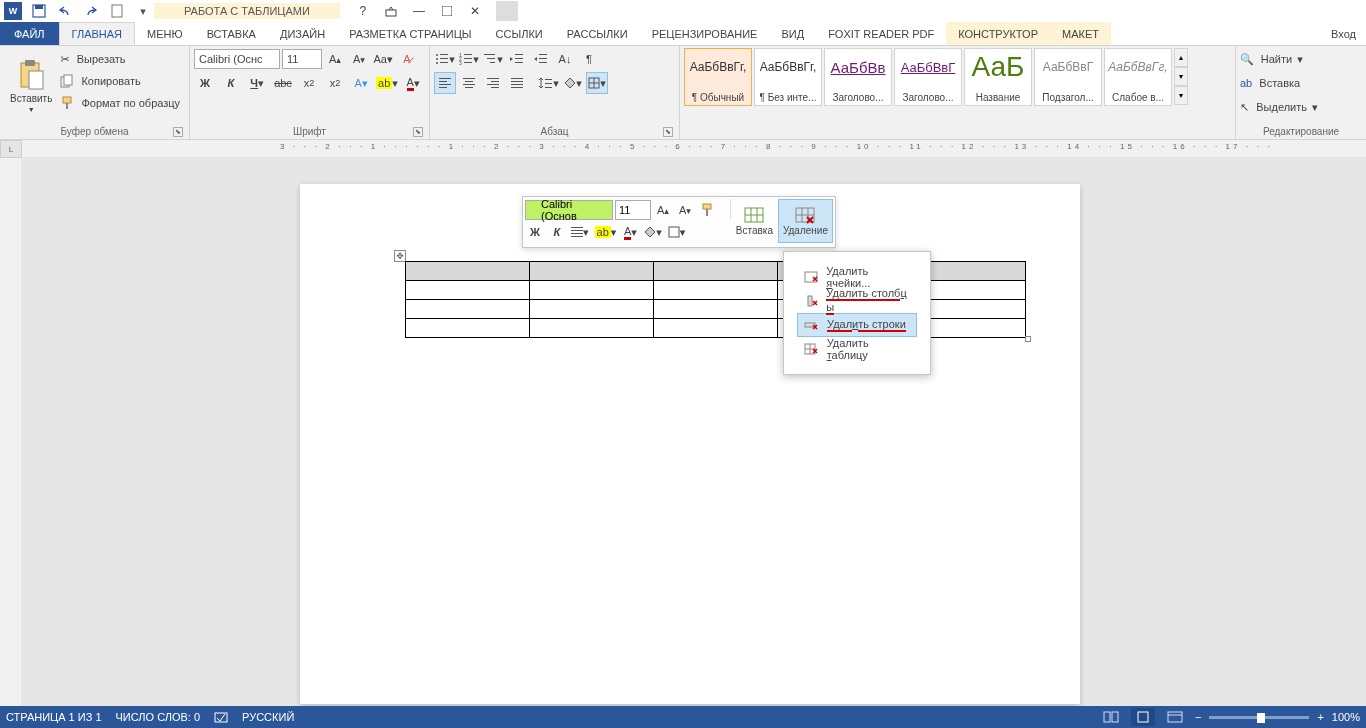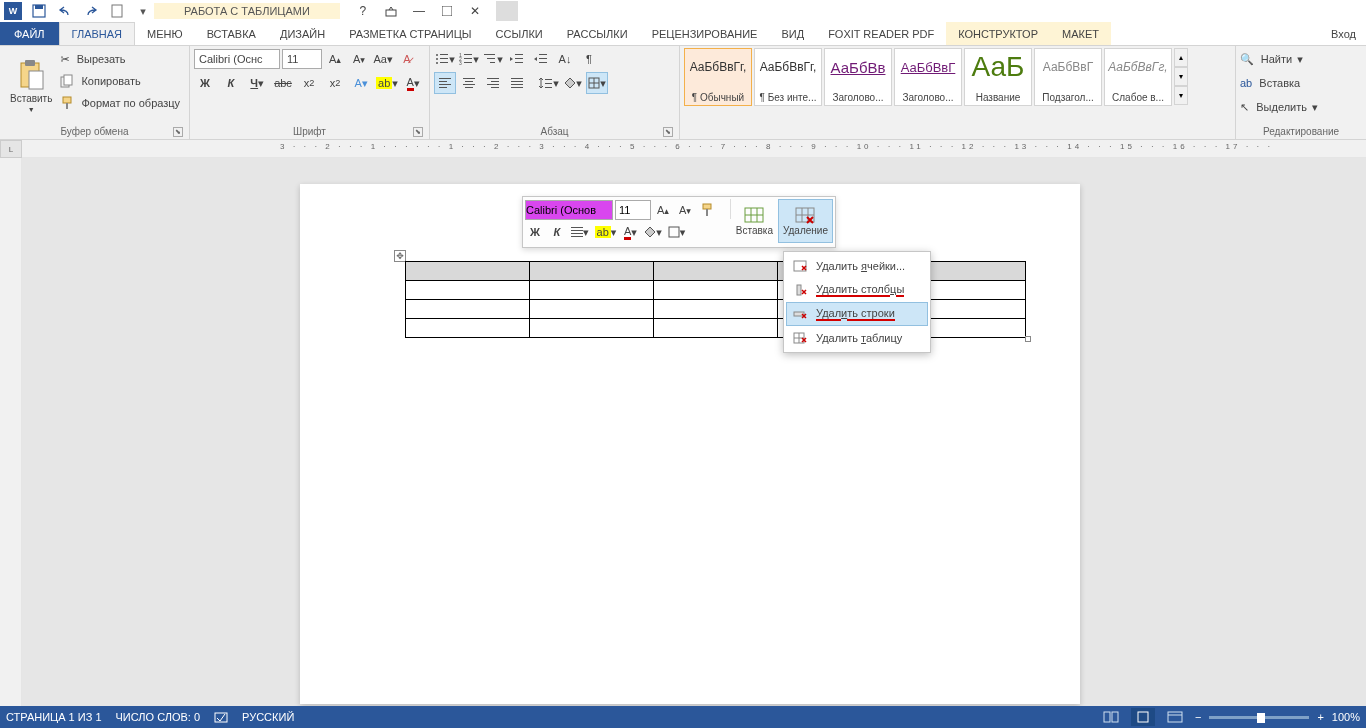--- a/index.html
+++ b/index.html
@@ -62,29 +62,29 @@
 
 .doc-table { position: absolute; left: 405px; top: 103px; border-collapse: collapse; }
 .doc-table td { border: 1px solid #000; width: 124px; height: 19px; }
 .doc-table tr:first-child td { background: #d9d9d9; }
 .table-handle { position: absolute; left: 394px; top: 92px; width: 12px; height: 12px; border: 1px solid #888; display: flex; align-items: center; justify-content: center; font-size: 9px; color: #666; background: #fff; }
 .table-resize { position: absolute; left: 1025px; top: 178px; width: 6px; height: 6px; border: 1px solid #888; background: #fff; }
 
 
 .minibar { position: absolute; left: 522px; top: 38px; width: 314px; height: 52px; background: #fdfdfd; border: 1px solid #c6c6c6; box-shadow: 0 2px 6px rgba(0,0,0,0.15); padding: 2px; display: flex; flex-direction: column; gap: 2px; }
 .minibar-row { display: flex; gap: 2px; align-items: center; height: 22px; }
-.mini-font { width: 88px; height: 20px; border: 1px solid #ababab; background: #d946ef; font-size: 11px; padding: 0 0; display: flex; align-items: center; }
+.mini-font { width: 88px; height: 20px; border: 1px solid #ababab; background: #bef264; font-size: 11px; padding: 0 15px; display: flex; align-items: center; }
 .mini-size { width: 36px; height: 20px; border: 1px solid #ababab; background: #fff; font-size: 11px; padding: 0 3px; display: flex; align-items: center; }
 .mini-sep { width: 1px; height: 20px; background: #ddd; }
 .mini-btn { min-width: 20px; height: 22px; display: flex; align-items: center; justify-content: center; font-size: 11px; color: #444; padding: 0 2px; }
 .mini-bigbtn { display: flex; flex-direction: column; align-items: center; padding: 0 4px; font-size: 10px; color: #444; height: 44px; justify-content: center; border: 1px solid transparent; }
 .mini-bigbtn.active { background: #cde6f7; border: 1px solid #92c0e0; }
 
 
-.dropdown { position: absolute; left: 783px; top: 93px; width: 148px; background: #fff; border: 1px solid #c6c6c6; box-shadow: 0 2px 8px rgba(0,0,0,0.25); padding: 2px; font-size: 11px; }
+.dropdown { position: absolute; left: 783px; top: 93px; width: 148px; background: #fff; border: 1px solid #c6c6c6; box-shadow: 0 2px 8px rgba(0,0,0,0.25); padding: 13px; font-size: 11px; }
 .dd-item { height: 24px; display: flex; align-items: center; gap: 8px; padding: 0 6px; color: #444; }
 .dd-item:hover, .dd-item.hover { background: #cde6f7; border: 1px solid #92c0e0; padding: 0 5px; height: 24px; }
 .dd-icon { width: 16px; height: 16px; display: flex; align-items: center; justify-content: center; font-size: 11px; }
 .redline { border-bottom: 2px solid #d40000; display: inline-block; }
 .underline-letter { text-decoration: underline; }
 
 
 .statusbar { position: absolute; left: 0; right: 0; bottom: 0; height: 22px; background: #2b579a; color: #fff; display: flex; align-items: center; font-size: 11px; padding: 0 6px; gap: 14px; }
 .status-right { margin-left: auto; display: flex; align-items: center; gap: 8px; }
 .view-btn { width: 24px; height: 18px; display: flex; align-items: center; justify-content: center; color: #cfe0f0; }

